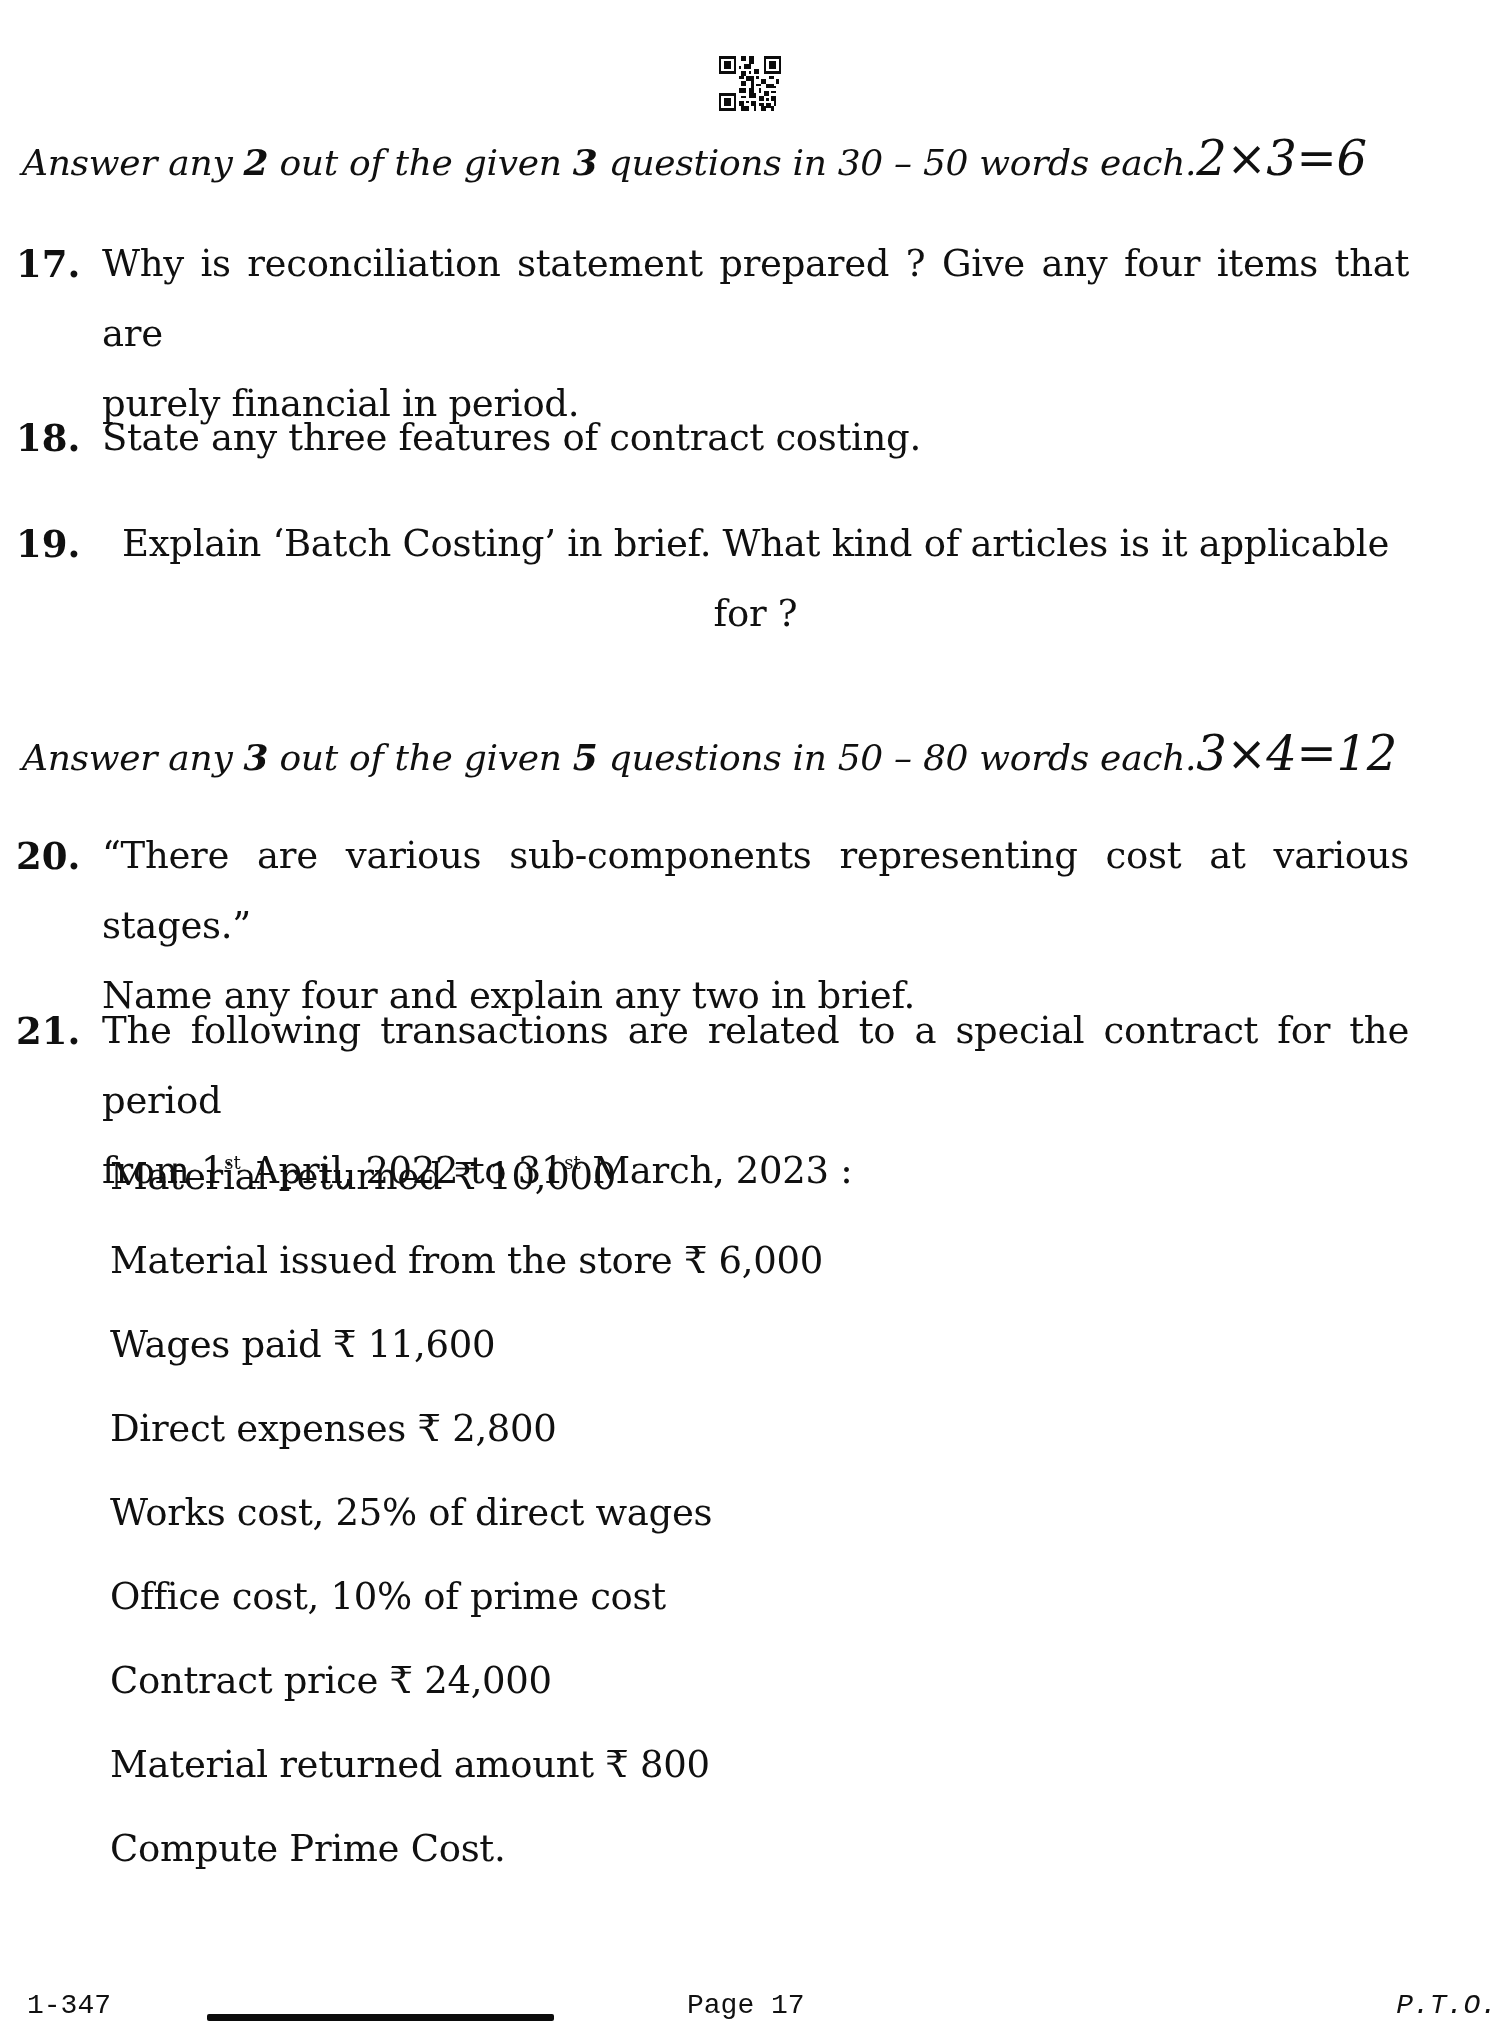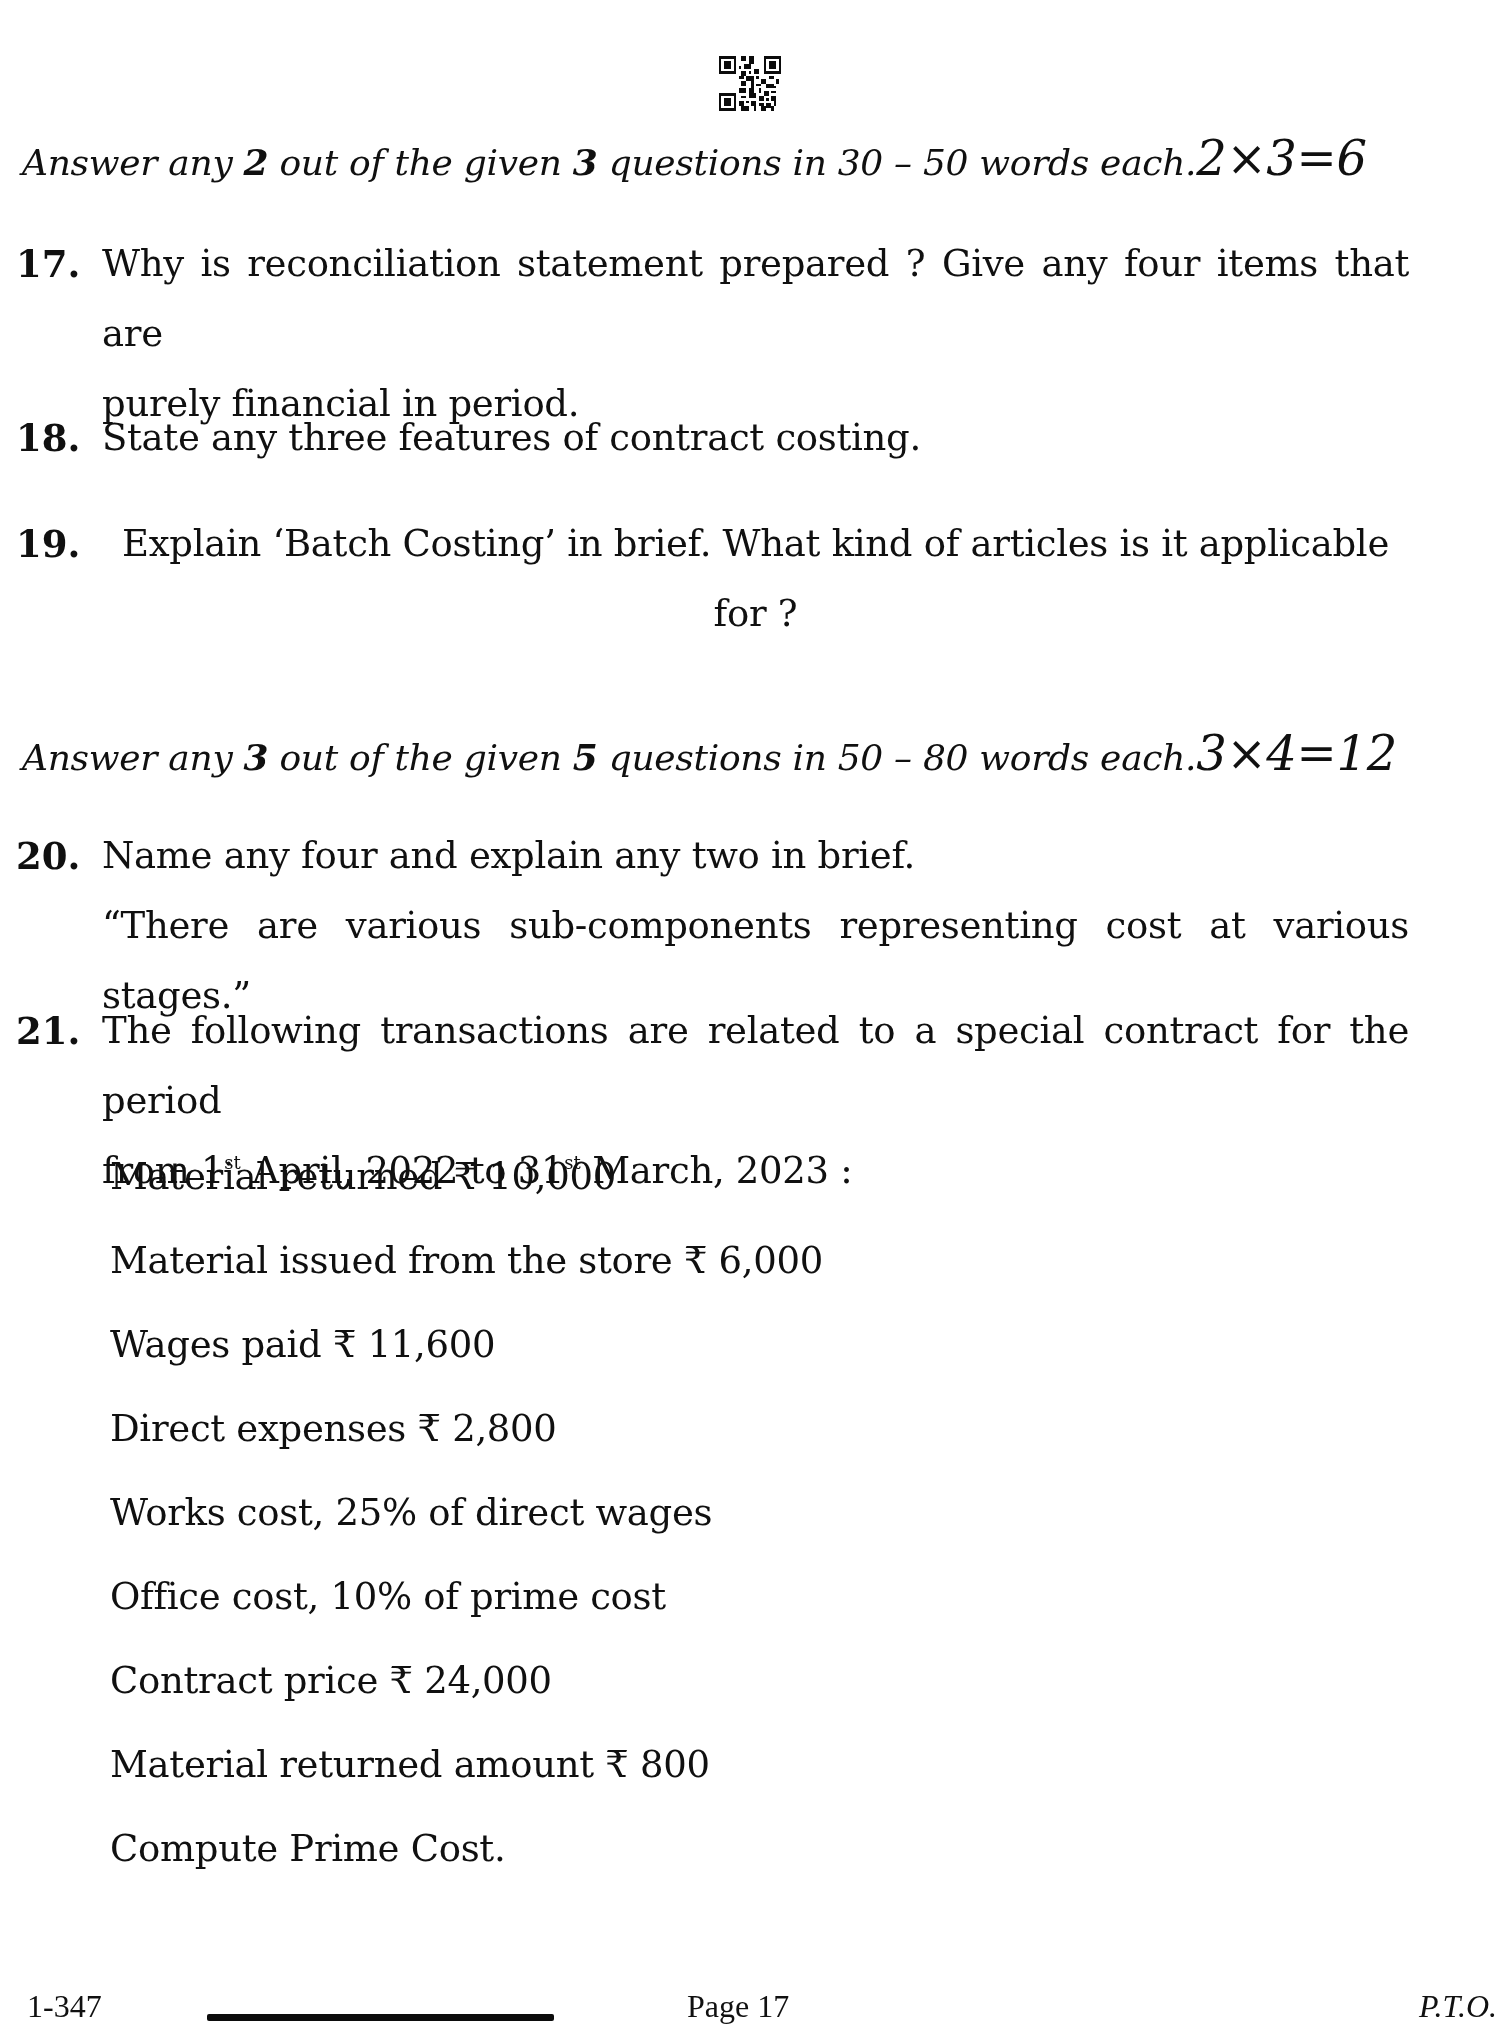--- a/index.html
+++ b/index.html
@@ -47,22 +47,22 @@
   .transactions{
     position:absolute;left:110px;top:1135px;
     margin:0;padding:0;list-style:none;
     font-size:37px;letter-spacing:-0.3px;
   }
   .transactions li{height:84px;line-height:84px;}
 
   
   .footer-item{
     position:absolute;
-    font-family:Liberation Serif, serif;
-    font-size:32px;line-height:44px;
+    font-family:Liberation Mono, monospace;
+    font-size:28px;line-height:44px;
   }
   .f-code{left:27px;top:1984px;}
   .f-rule{
     position:absolute;left:207px;top:2014px;width:347px;height:7px;
     background:#0c0c0c;border-radius:2px;
   }
   .f-page{left:687px;top:1984px;}
   .f-pto{right:8px;top:1984px;font-style:italic;}
 </style>
 </head>
@@ -158,22 +158,22 @@
   </div>
 
   <div class="instruction" id="inst2">
     <div><span>Answer any </span><span class="b">3</span><span> out of the given </span><span class="b">5</span><span> questions in 50 – 80 words each.</span></div>
     <div class="marks">3×4=12</div>
   </div>
 
   <div class="question" id="q20">
     <div class="qnum">20.</div>
     <div class="qbody">
+      <div class="line justify">“There are various sub-components representing cost at various stages.”</div>
       <div class="line">Name any four and explain any two in brief.</div>
-      <div class="line justify">“There are various sub-components representing cost at various stages.”</div>
     </div>
   </div>
 
   <div class="question" id="q21">
     <div class="qnum">21.</div>
     <div class="qbody">
       <div class="line justify">The following transactions are related to a special contract for the period</div>
       <div class="line"><span>from 1</span><sup>st</sup><span> April, 2022 to 31</span><sup>st</sup><span> March, 2023 :</span></div>
     </div>
   </div>

